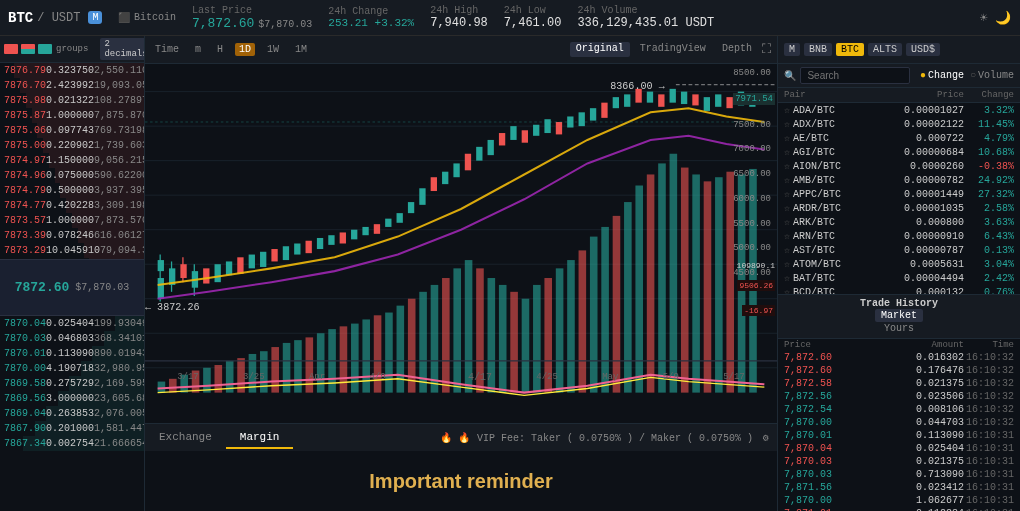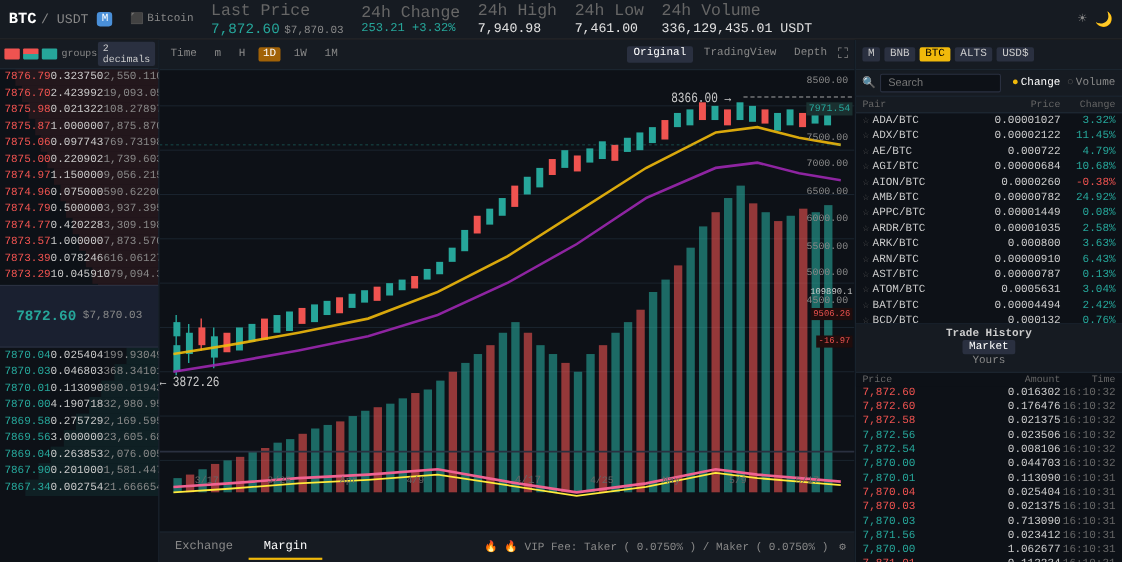--- a/index.html
+++ b/index.html
@@ -21,21 +21,21 @@
       background: #161b22;
       border-bottom: 1px solid #2a2a2a;
       padding: 4px 8px;
       height: 36px;
       gap: 16px;
     }
     .header-symbol { color: #fff; font-size: 14px; font-weight: bold; }
     .header-usdt { color: #888; font-size: 12px; }
     .header-m { background: #4a90d9; color: #fff; font-size: 10px; padding: 1px 4px; border-radius: 3px; margin-left: 4px; }
     .header-stat { display: flex; flex-direction: column; align-items: flex-start; }
-    .stat-label { color: #666; font-size: 15px; }
+    .stat-label { color: #666; font-size: 10px; }
     .stat-value { color: #e0e0e0; font-size: 12px; }
     .stat-change-pos { color: #26a69a; font-size: 11px; }
     .header-icons { margin-left: auto; display: flex; gap: 8px; align-items: center; }
     .icon-btn { color: #888; cursor: pointer; font-size: 13px; }
     
     .body {
       display: flex;
       flex: 1;
       overflow: hidden;
     }
@@ -56,21 +56,21 @@
       border-bottom: 1px solid #1e2a35;
     }
     .ob-header span { color: #888; font-size: 9px; }
     .ob-controls {
       display: flex;
       align-items: center;
       justify-content: space-between;
       padding: 2px 4px;
       background: #161b22;
       border-bottom: 1px solid #1e2a35;
-      gap: 1px;
+      gap: 12px;
     }
     .ob-controls-left { display: flex; gap: 4px; align-items: center; }
     .groups-label { color: #888; font-size: 9px; }
     .decimals-btn { color: #ccc; font-size: 9px; background: #2a3040; padding: 1px 4px; border-radius: 2px; cursor: pointer; }
     .ob-icons { display: flex; gap: 3px; }
     .ob-icon { width: 14px; height: 10px; background: #2a3040; border-radius: 1px; }
     .ob-rows { flex: 1; overflow: hidden; }
     .ob-row {
       display: flex;
       justify-content: space-between;
@@ -729,20 +729,23 @@
     <div class="chart-bottom">
       <span class="tab-btn">Exchange</span>
       <span class="tab-btn active">Margin</span>
       <div class="vip-info">
         <span style="color:#f0b90b;">🔥</span>
         <span>🔥 VIP  Fee: Taker ( 0.0750% ) / Maker ( 0.0750% )</span>
         <span style="color:#888;margin-left:4px;">⚙</span>
       </div>
     </div>
 
+    <div class="reminder-area">
+      <span class="reminder-text">Important reminder</span>
+    </div>
   </div>
 
   <div class="right-panel">
 
     <div class="rp-top">
       <span class="pair-tag">M</span>
       <span class="pair-tag">BNB</span>
       <span class="pair-tag active">BTC</span>
       <span class="pair-tag">ALTS</span>
       <span class="pair-tag">USD$</span>
@@ -801,21 +804,21 @@
         <div class="rp-row">
       <span class="star">☆</span>
       <span class="pair-name">AMB/BTC</span>
       <span class="pair-price">0.00000782</span>
       <span class="pair-change-pos">24.92%</span>
     </div>
         <div class="rp-row">
       <span class="star">☆</span>
       <span class="pair-name">APPC/BTC</span>
       <span class="pair-price">0.00001449</span>
-      <span class="pair-change-pos">0.08%</span>
+      <span class="pair-change-pos">27.32%</span>
     </div>
         <div class="rp-row">
       <span class="star">☆</span>
       <span class="pair-name">ARDR/BTC</span>
       <span class="pair-price">0.00001035</span>
       <span class="pair-change-pos">2.58%</span>
     </div>
         <div class="rp-row">
       <span class="star">☆</span>
       <span class="pair-name">ARK/BTC</span>

